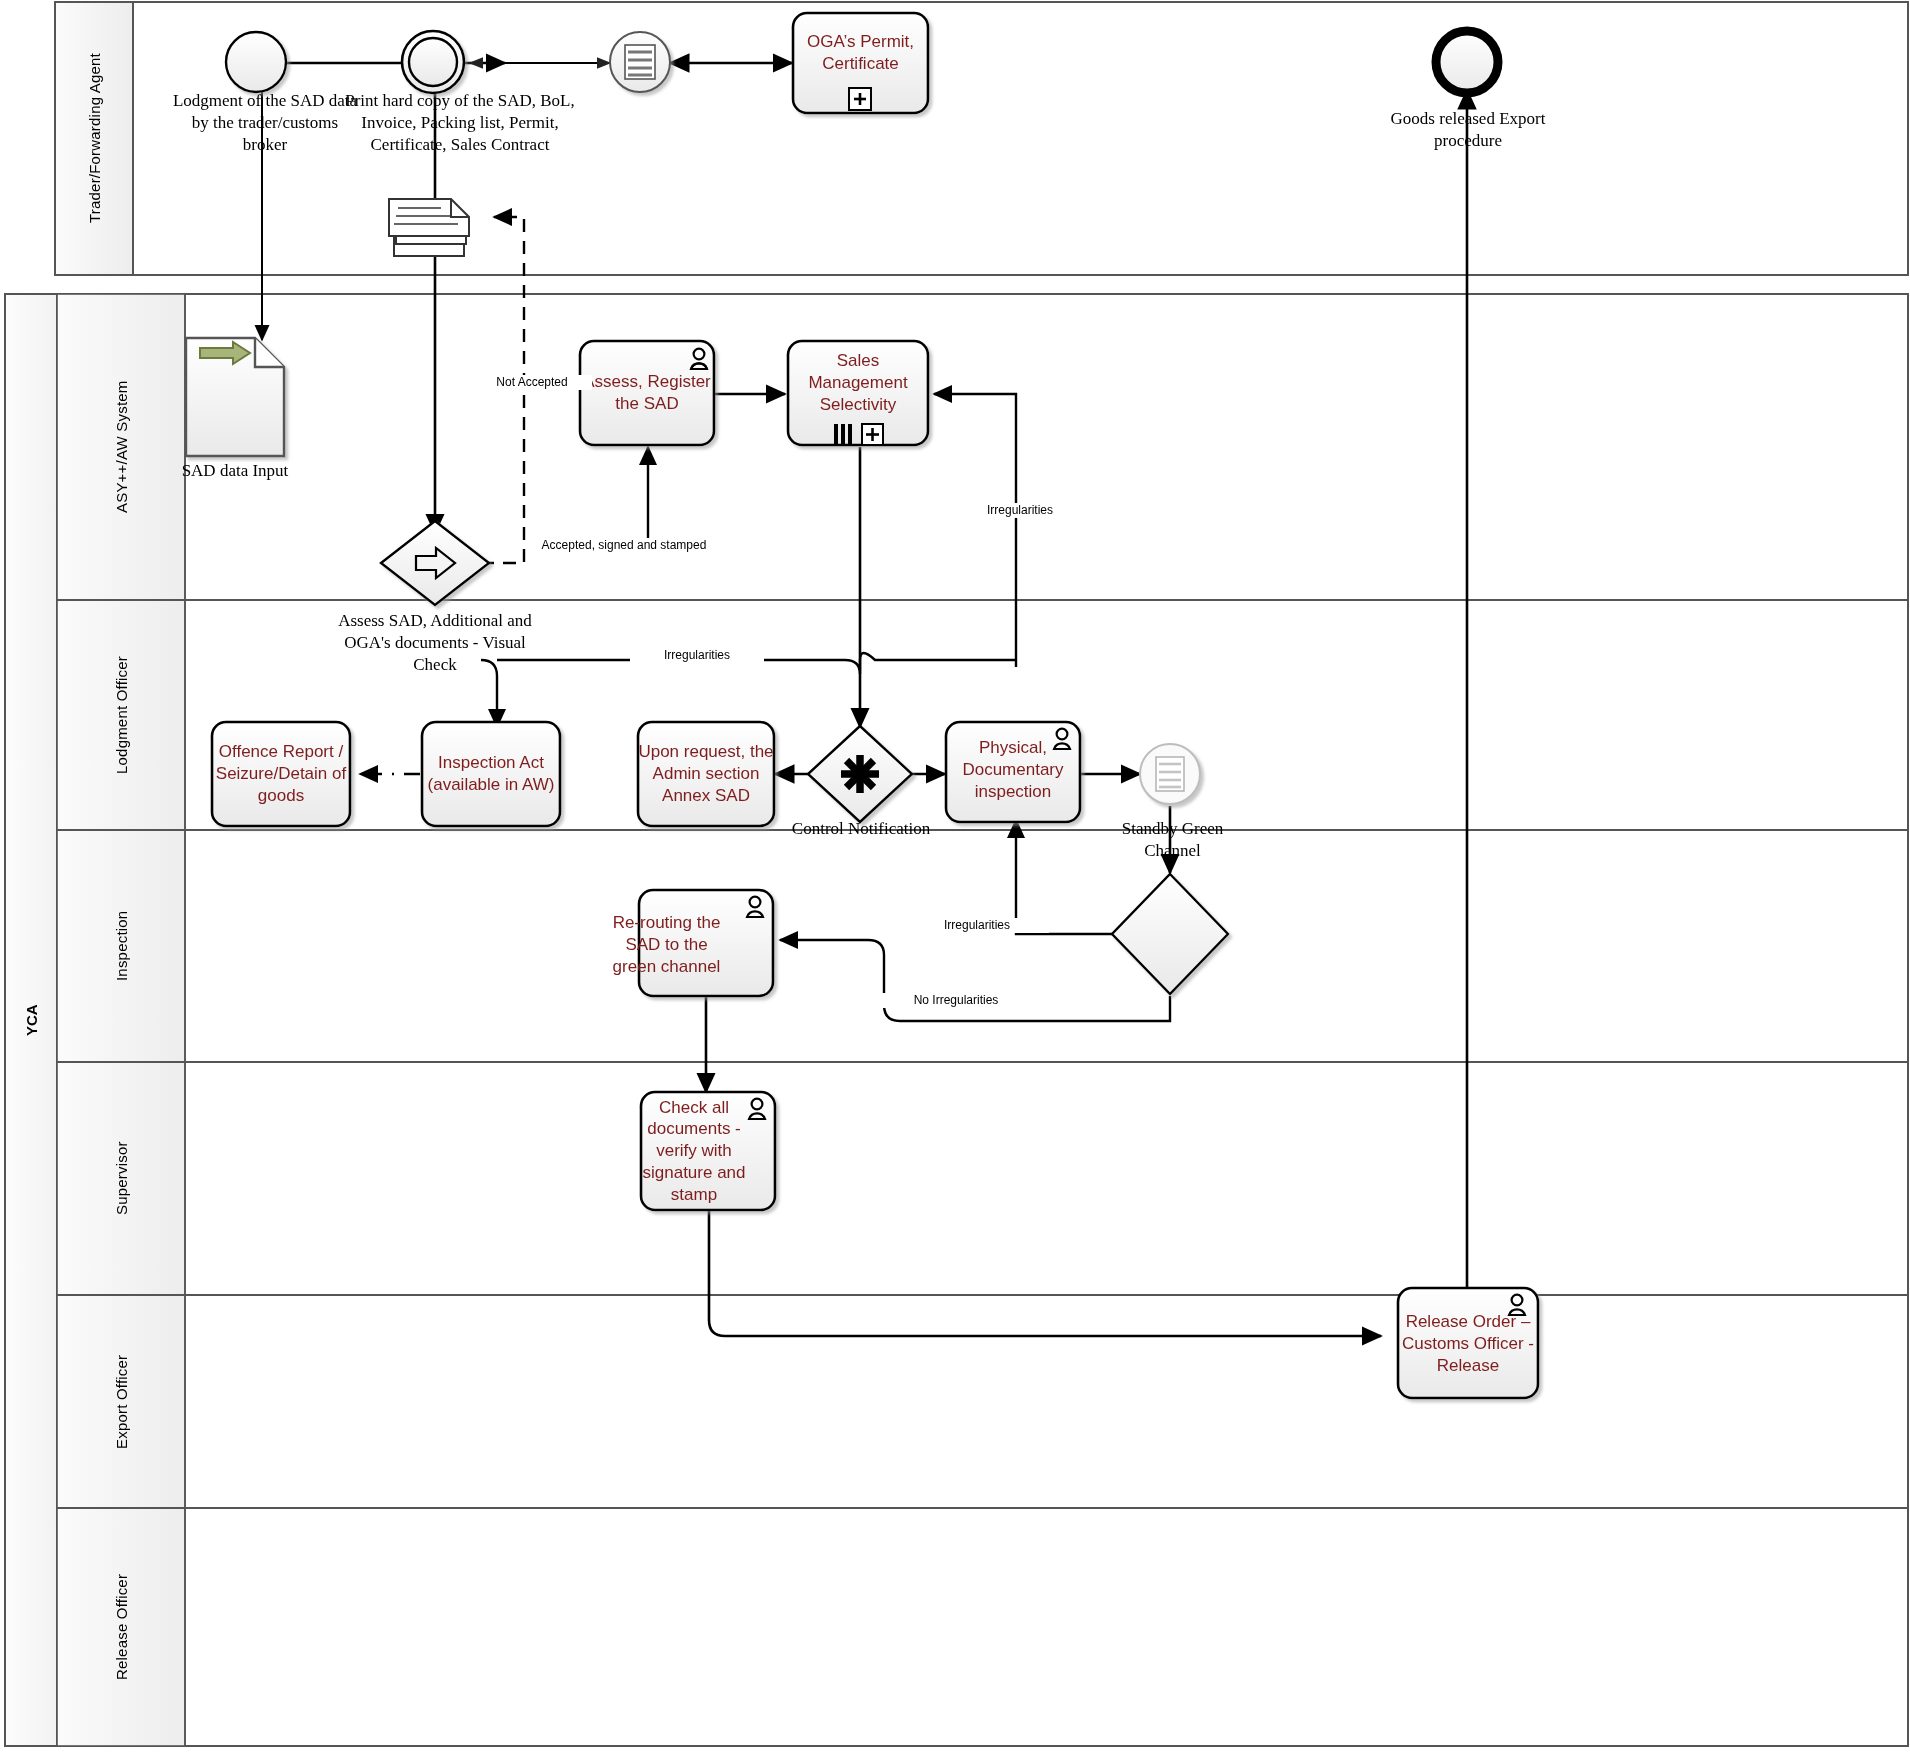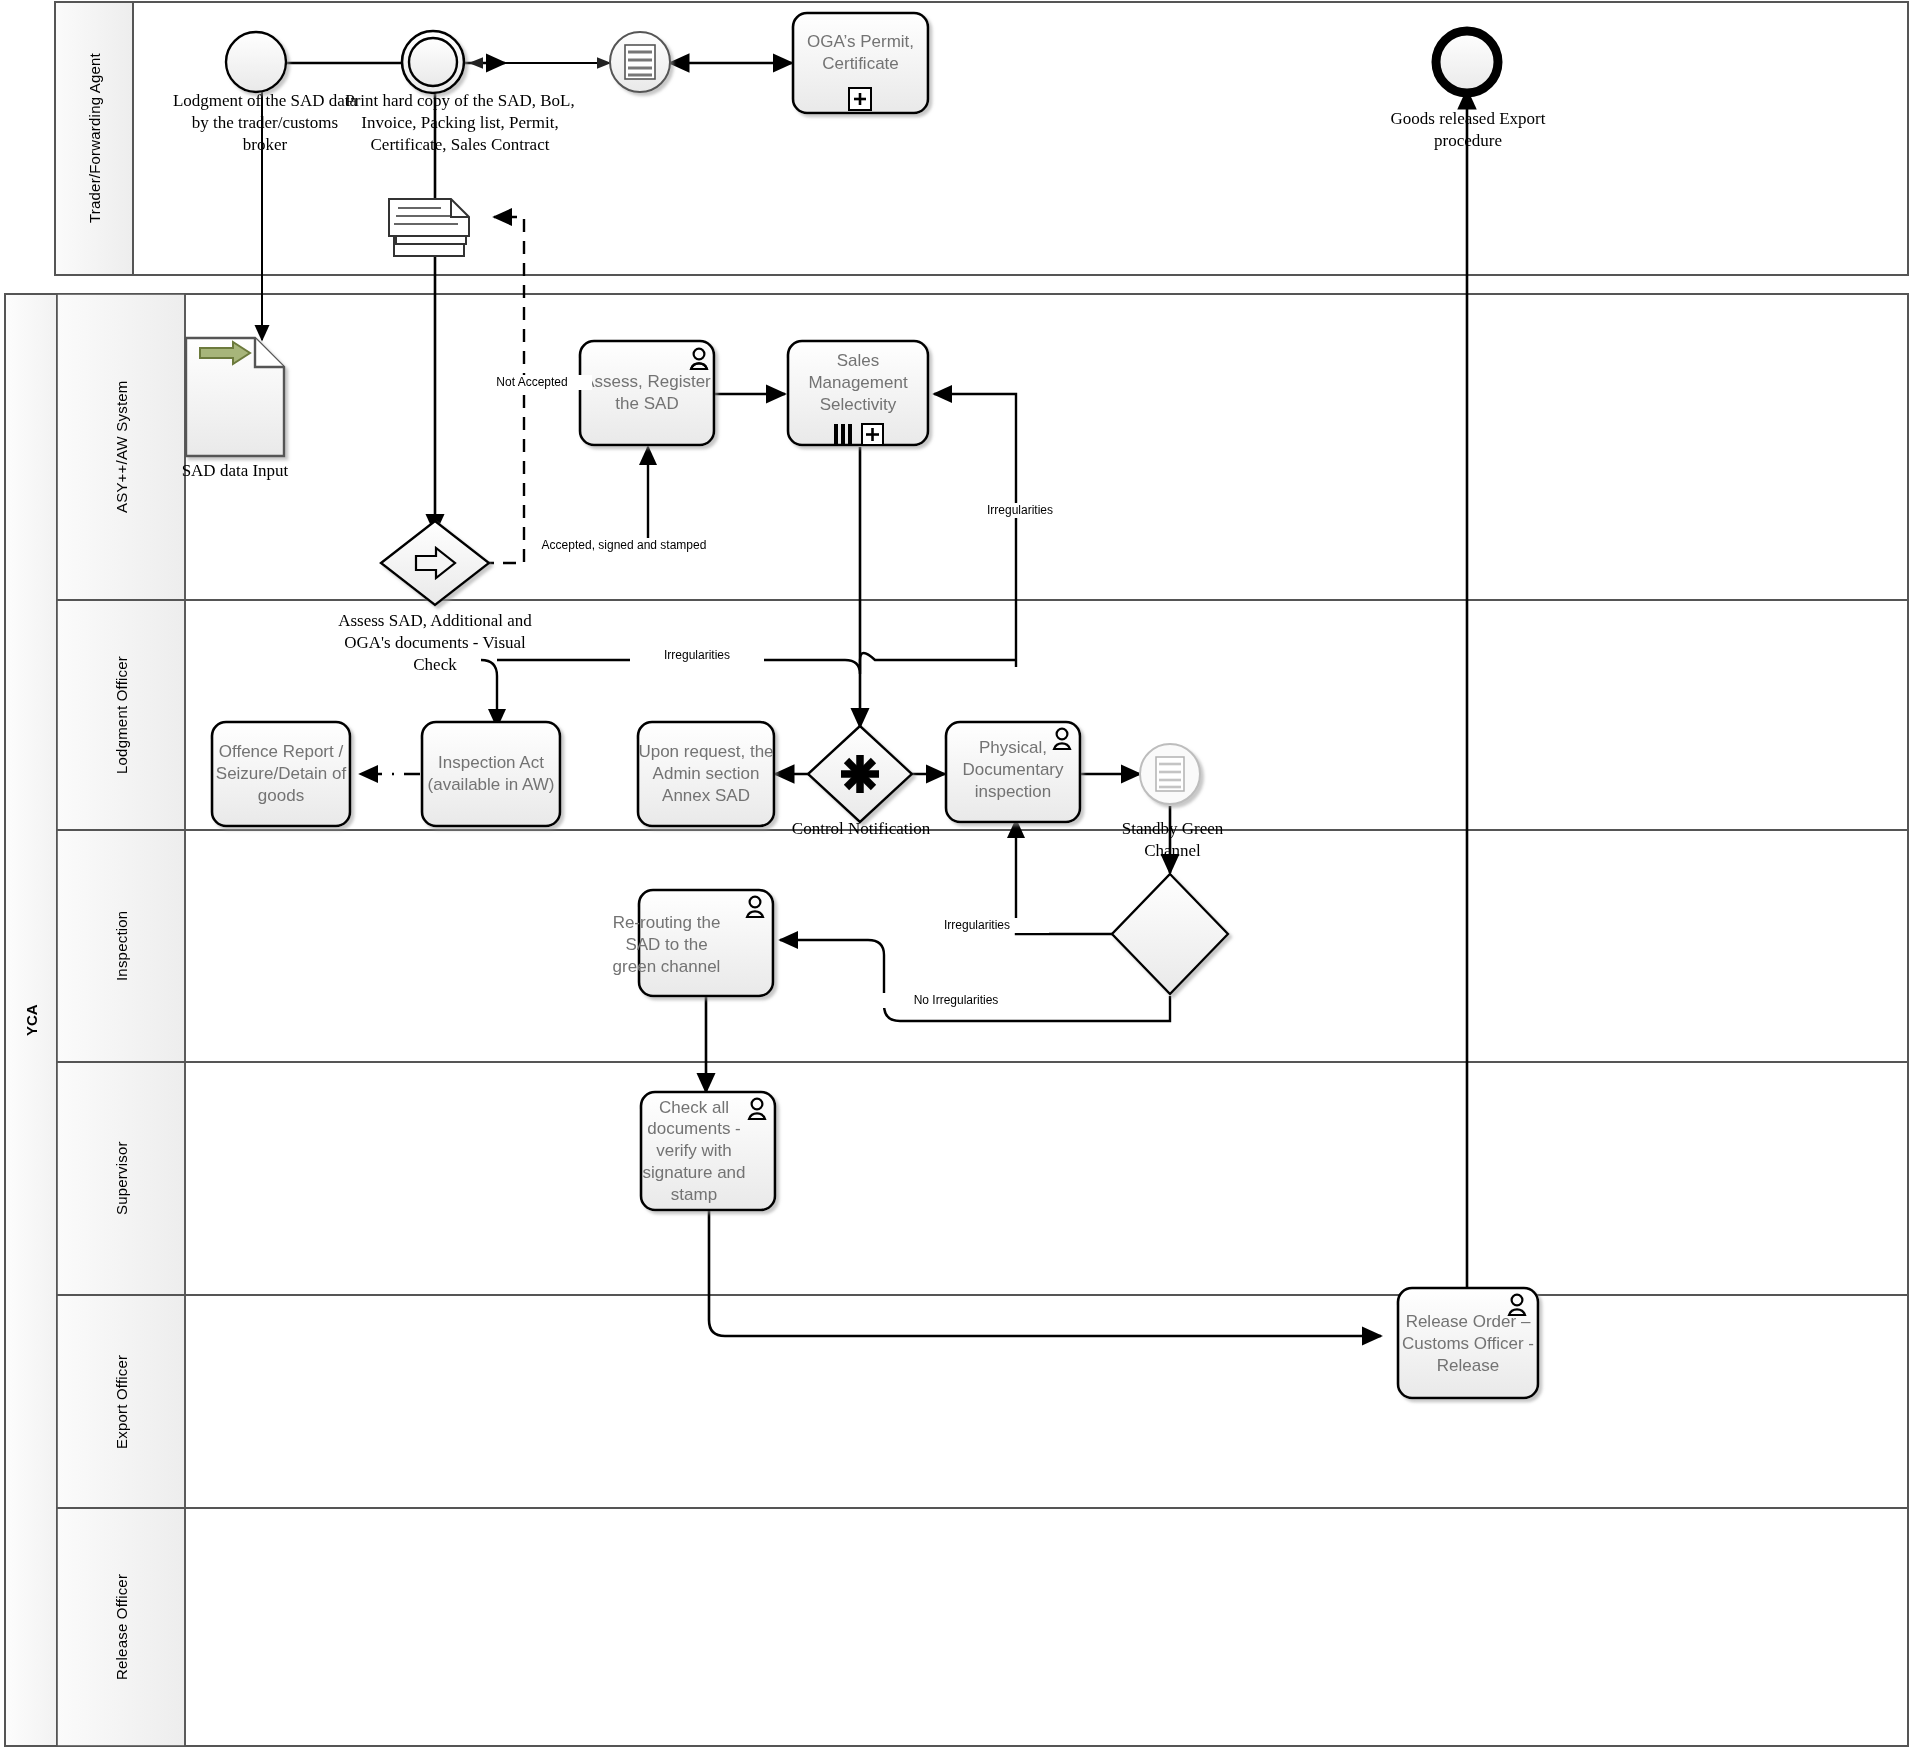--- a/index.html
+++ b/index.html
@@ -10,21 +10,21 @@
     position:absolute;display:flex;align-items:center;justify-content:center;
     writing-mode:vertical-rl;transform:rotate(180deg);
     font-size:15px;color:#000;letter-spacing:.2px;
   }
   .pool-label{
     position:absolute;display:flex;align-items:center;justify-content:center;
     writing-mode:vertical-rl;transform:rotate(180deg);
     font-size:15px;font-weight:bold;color:#000;
   }
   .task-label{position:absolute;display:flex;align-items:center;justify-content:center;
-    text-align:center;font-size:17px;color:#737373;line-height:1.28;pointer-events:none;}
+    text-align:center;font-size:17px;color:#7f1d1d;line-height:1.28;pointer-events:none;}
   .edge-label{position:absolute;text-align:center;font-size:12px;color:#000;line-height:1.25;
     background:#fff;padding:0 2px;}
   .elem-label{position:absolute;text-align:center;font-size:17px;color:#000;line-height:1.28;font-family:Liberation Serif, serif;}
 </style>
 </head>
 <body>
 
 <div id="stage">
 
   <svg id="canvas" xmlns="http://www.w3.org/2000/svg">

